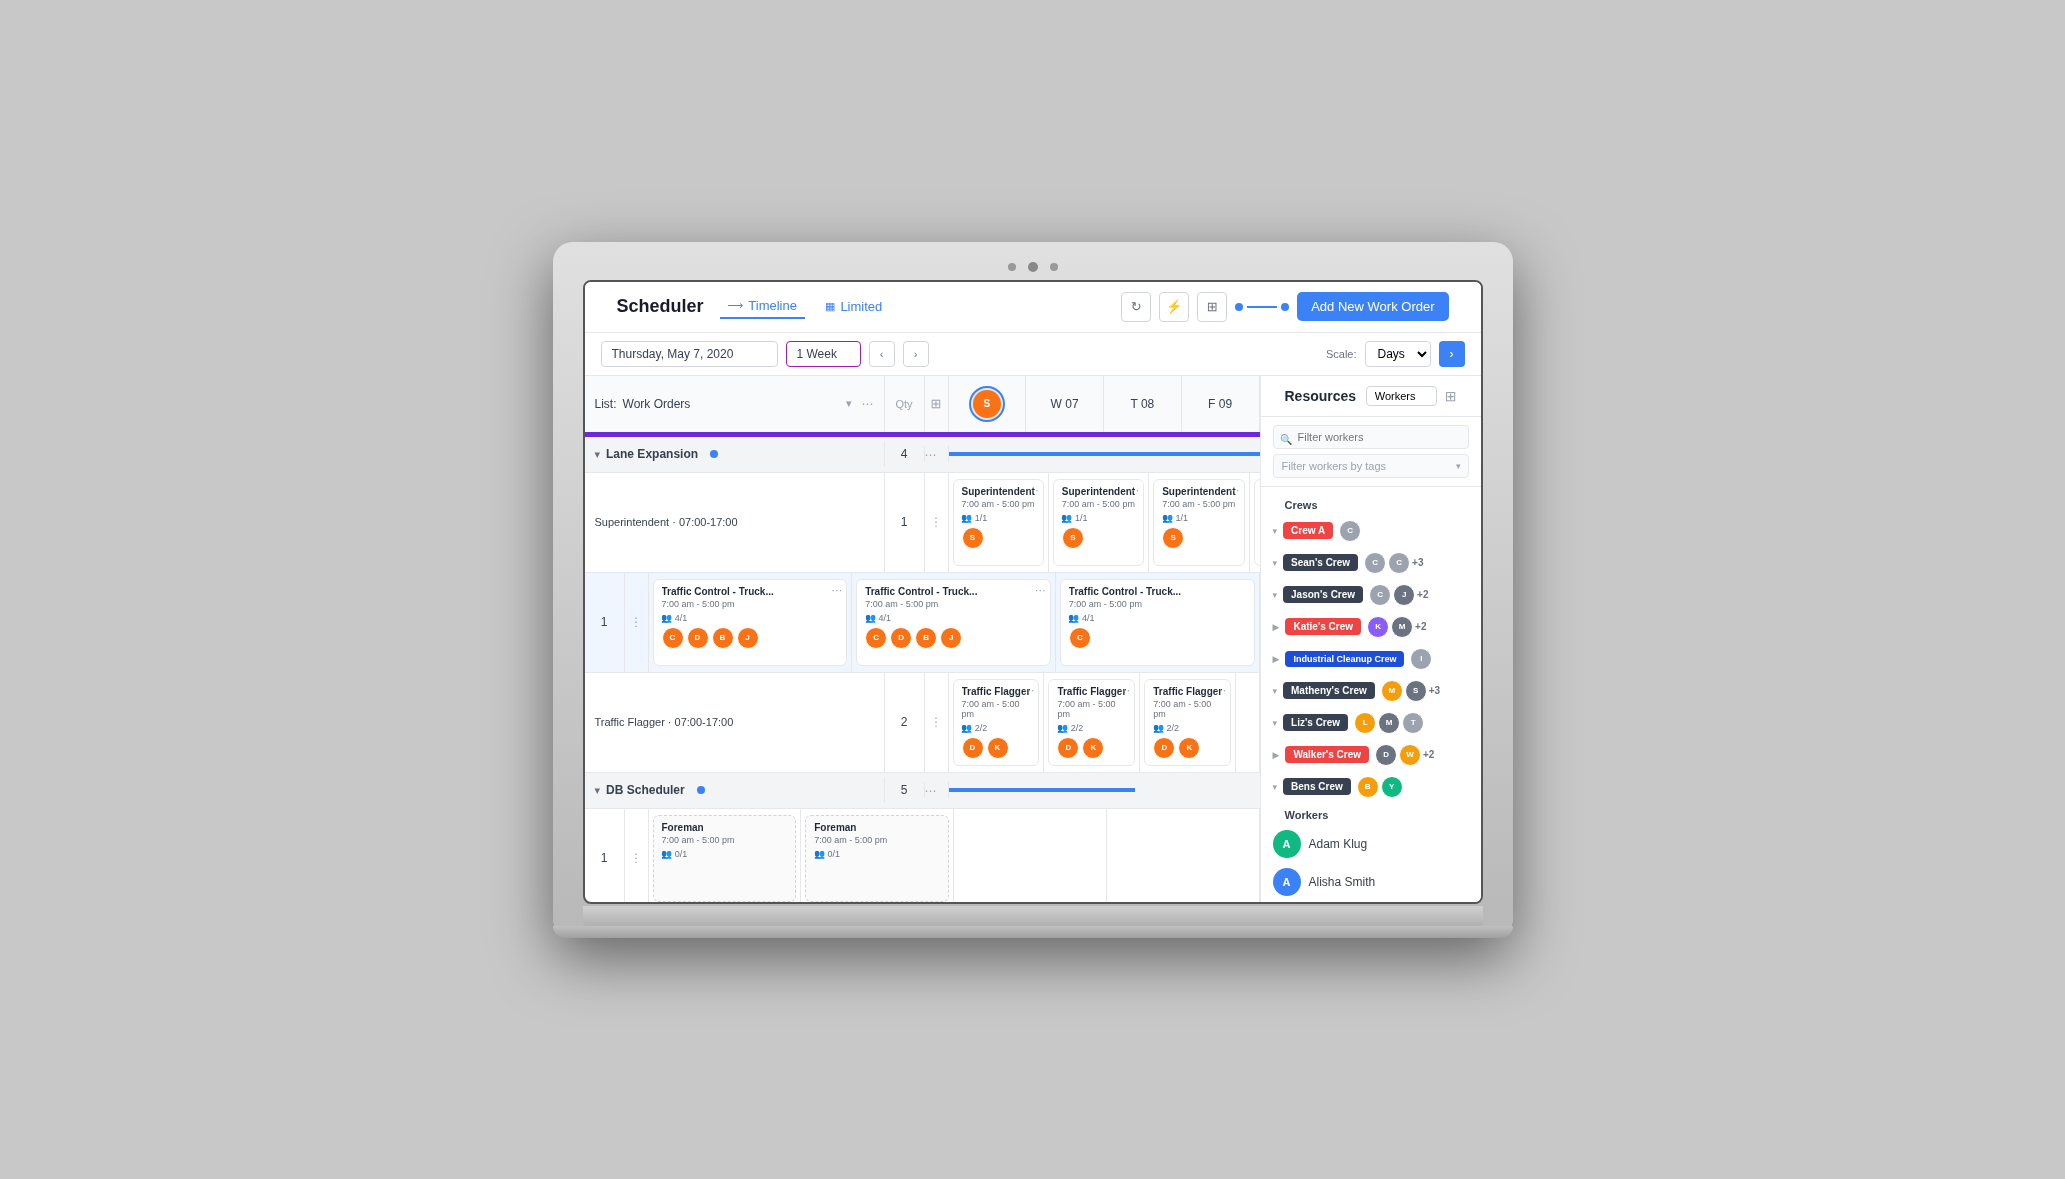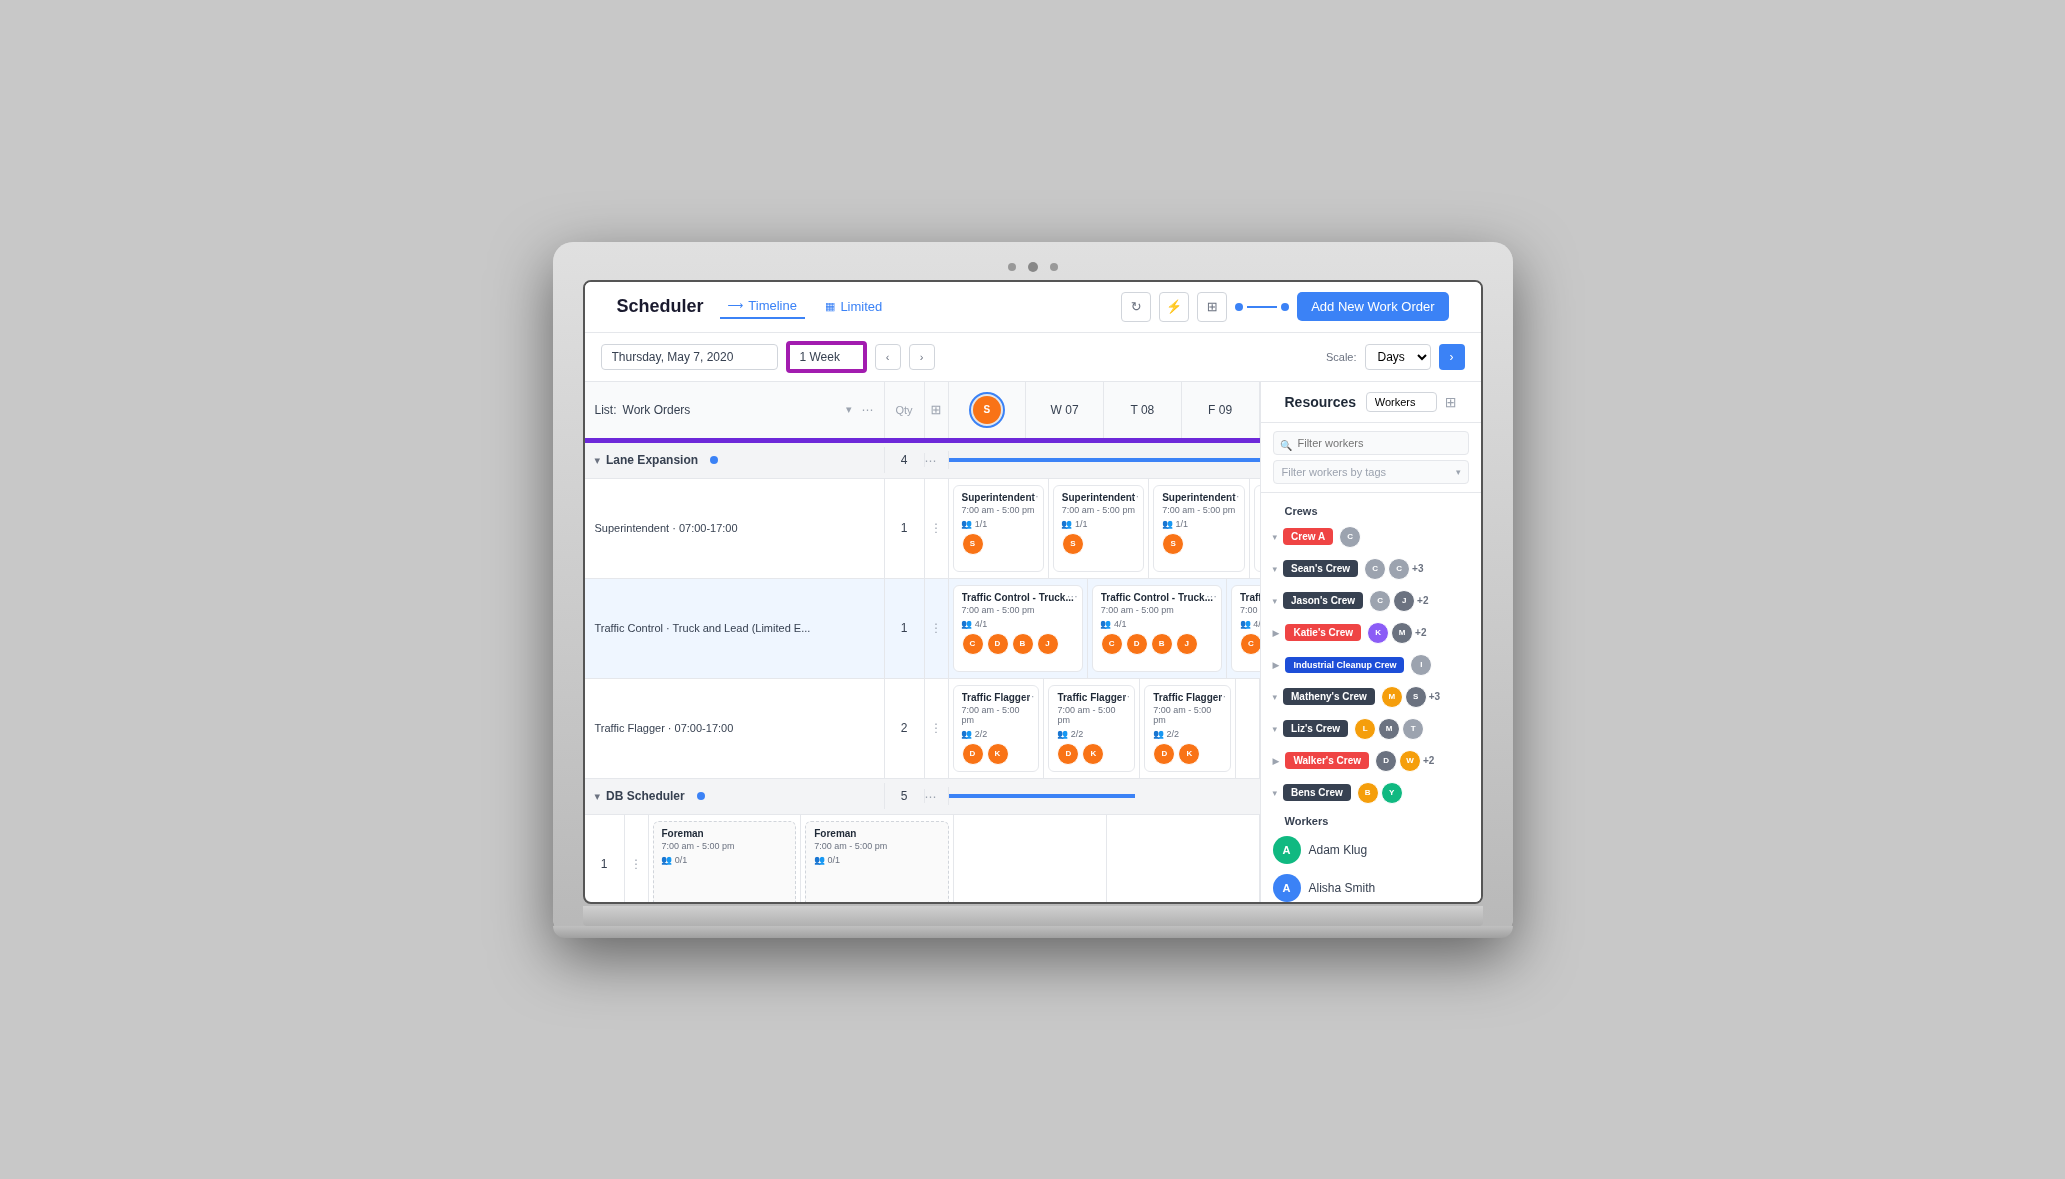--- a/index.html
+++ b/index.html
@@ -110,21 +110,21 @@
     }
     .date-select {
       border: 1px solid #d1d5db;
       border-radius: 4px;
       padding: 5px 10px;
       font-size: 12px;
       color: #374151;
       background: #fff;
     }
     .week-select {
-      border: 4px solid #a21caf;
+      border: 1px solid #a21caf;
       border-radius: 4px;
       padding: 5px 22px 5px 10px;
       font-size: 12px;
       color: #374151;
       background: #fff;
       appearance: none;
       cursor: pointer;
     }
     .nav-btn {
       width: 26px; height: 26px;
@@ -705,23 +705,20 @@
                     
                     
                     
                     
                   </div>
                 </div>
               </div>
             </div>
 
             <div class="task-row highlighted">
-              <div class="task-cell-left">
-                <span class="task-name">Traffic Control · Truck and Lead (Limited E...</span>
-              </div>
               <div class="task-qty">1</div>
               <div class="task-more">⋮</div>
               <div class="task-days">
                 <div class="day-cell" style="background:#eff6ff;">
                   <div class="work-card">
                     <button class="card-more-btn">⋯</button>
                     <div class="work-card-title">Traffic Control - Truck...</div>
                     <div class="work-card-time">7:00 am - 5:00 pm</div>
                     <div class="work-card-staff">
                       <span class="staff-icon">👥</span>

